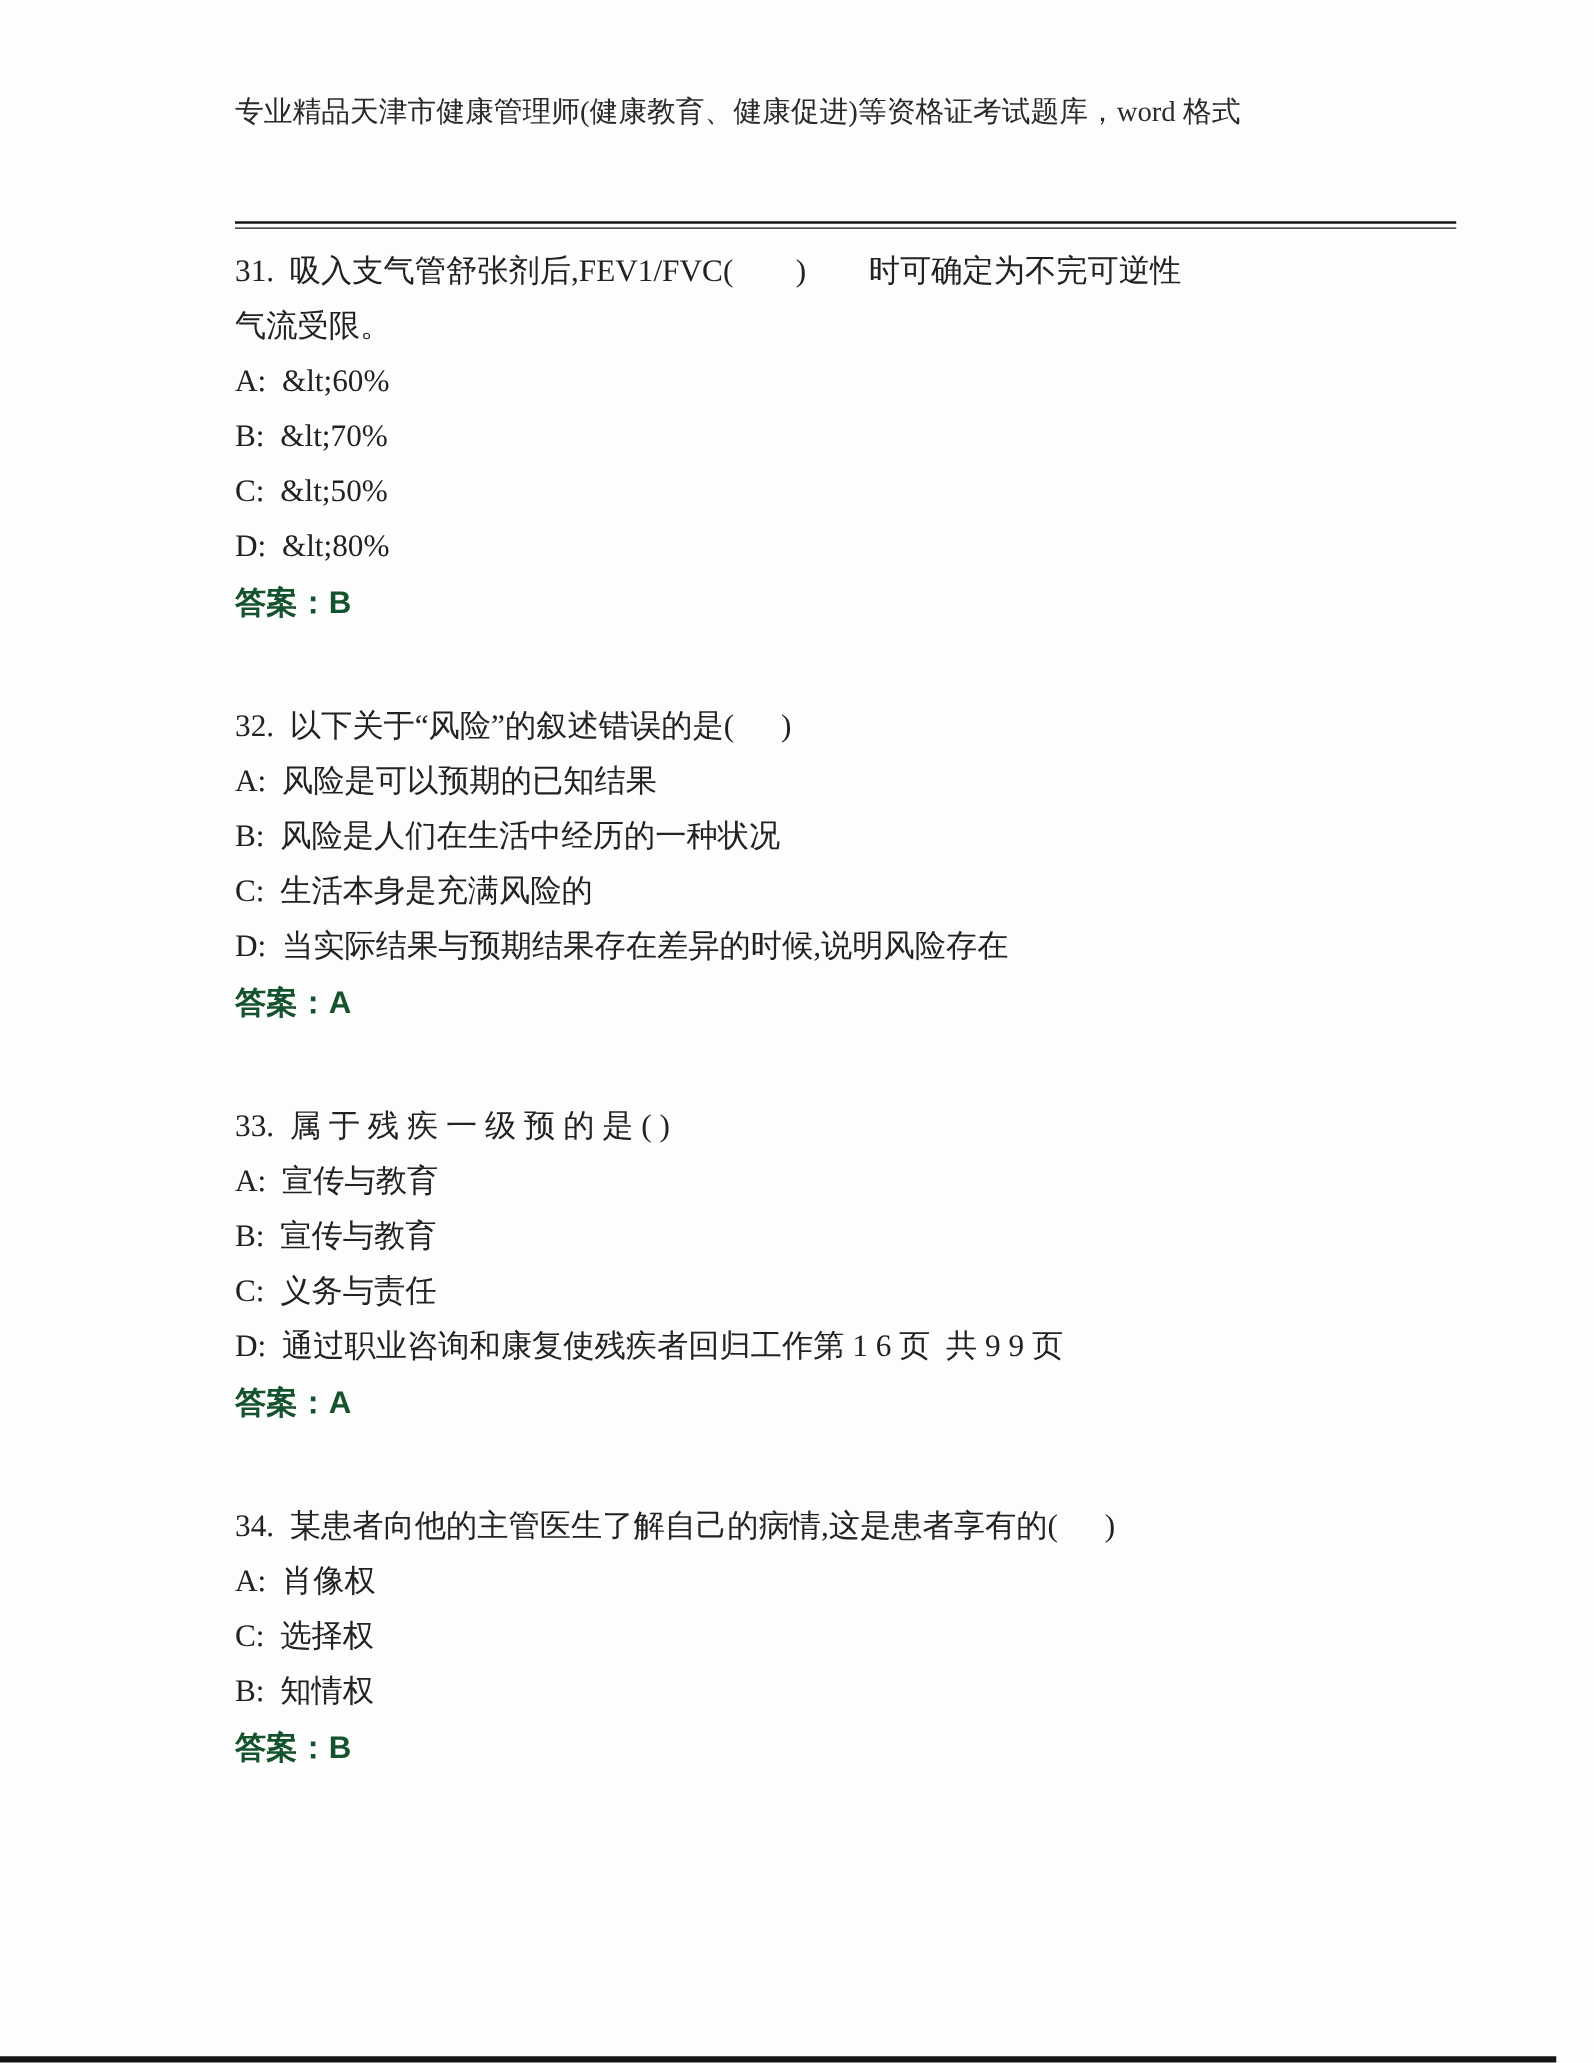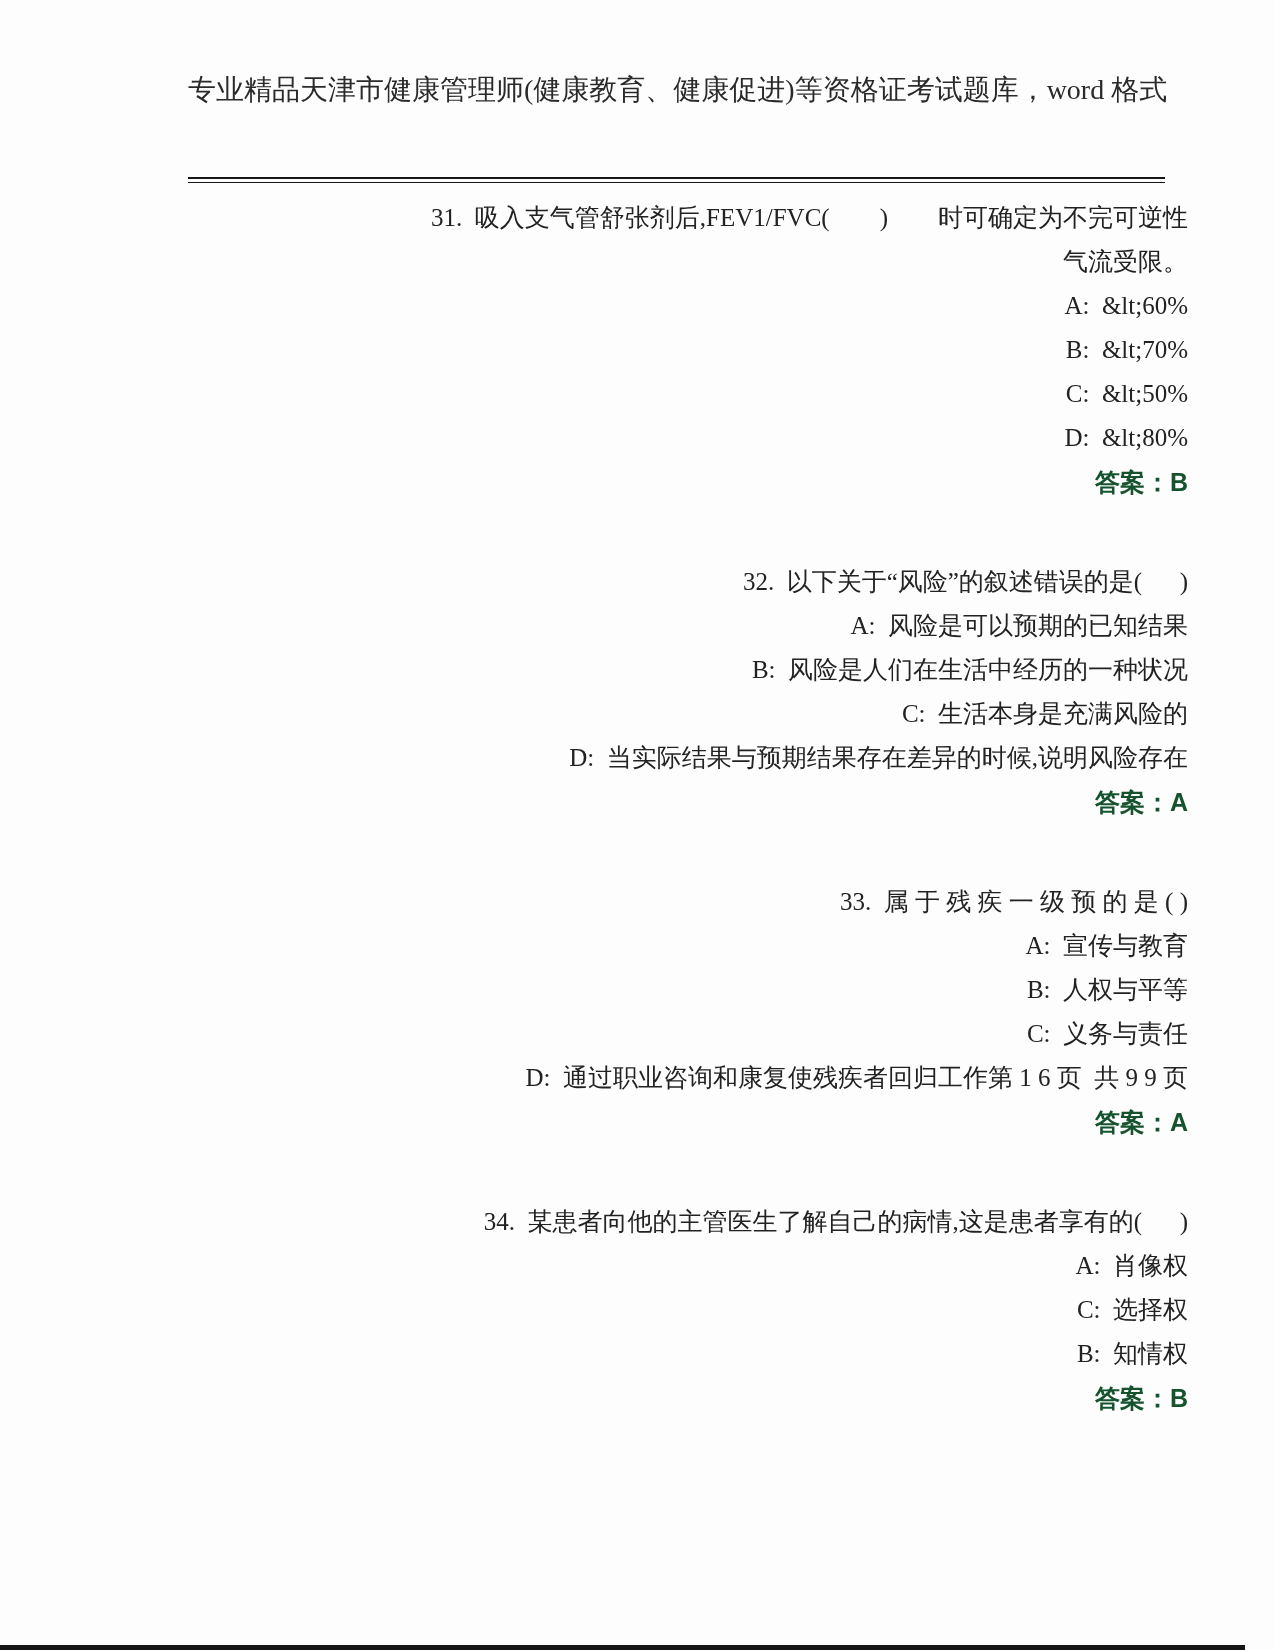--- a/index.html
+++ b/index.html
@@ -20,21 +20,21 @@
     inset: 0;
     background: #fdfdfd;
   }
   .header {
     position: absolute;
     left: 188px;
     top: 70px;
     width: 980px;
   }
   .header-line {
-    font-size: 28px;
+    font-size: 23px;
     line-height: 40px;
     white-space: pre;
     color: #2a2a2a;
   }
   .header-sep {
     position: absolute;
     left: 188px;
     top: 177px;
     width: 977px;
     height: 3px;
@@ -42,21 +42,20 @@
     border-bottom: 1px solid #161616;
   }
   .questions {
     position: absolute;
     left: 188px;
     top: 196px;
     width: 1000px;
   }
   .q-block {
     margin-bottom: 56px;
-    text-align: right;
   }
   .line {
     font-size: 25px;
     line-height: 44px;
     white-space: pre;
     color: #222222;
   }
   .answer-line {
     font-family: "Liberation Sans", "DejaVu Sans", sans-serif;
     font-weight: 700;
@@ -102,21 +101,21 @@
       <div class="line">A:  风险是可以预期的已知结果</div>
       <div class="line">B:  风险是人们在生活中经历的一种状况</div>
       <div class="line">C:  生活本身是充满风险的</div>
       <div class="line">D:  当实际结果与预期结果存在差异的时候,说明风险存在</div>
       <div class="answer-line"><span>答案：</span><span>A</span></div>
     </div>
 
     <div class="q-block">
       <div class="line">33.  属 于 残 疾 一 级 预 的 是 ( )</div>
       <div class="line">A:  宣传与教育</div>
-      <div class="line">B:  人权与平等</div>
+      <div class="line">B:  宣传与教育</div>
       <div class="line">C:  义务与责任</div>
       <div class="line">D:  通过职业咨询和康复使残疾者回归工作第 1 6 页  共 9 9 页</div>
       <div class="answer-line"><span>答案：</span><span>A</span></div>
     </div>
 
     <div class="q-block">
       <div class="line">34.  某患者向他的主管医生了解自己的病情,这是患者享有的(      )</div>
       <div class="line">A:  肖像权</div>
       <div class="line">C:  选择权</div>
       <div class="line">B:  知情权</div>

